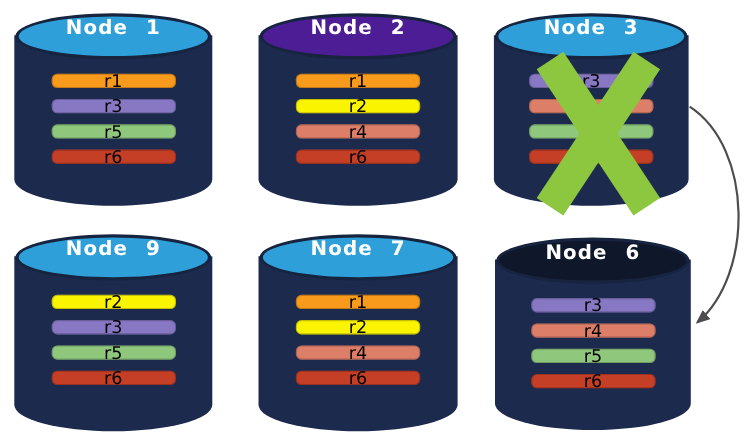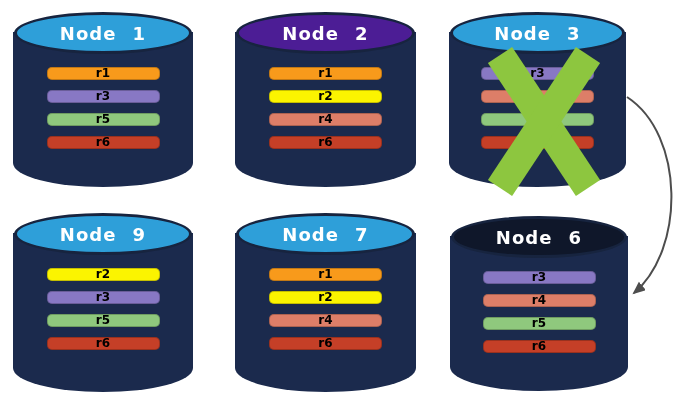--- a/index.html
+++ b/index.html
@@ -11,28 +11,28 @@
   .n2{left:235px;top:12px;width:181px;height:175px;}
   .n3{left:449px;top:12px;width:177px;height:175px;}
   .n4{left:13px;top:213px;width:180px;height:179px;}
   .n5{left:235px;top:213px;width:181px;height:179px;}
   .n6{left:450px;top:216px;width:178px;height:175px;}
 
   .cyl-body{position:absolute;left:0;right:0;top:20px;bottom:0;
     border-radius:0 0 50% 50% / 0 0 24px 24px;}
   .cyl-top{position:absolute;left:1px;right:1px;top:0;height:42px;
     border-radius:50%;border:3px solid #17243F;box-sizing:border-box;
-    display:flex;align-items:center;justify-content:center;z-index:2;}
+    display:flex;justify-content:center;z-index:2;}
   .node-title{color:#fff;font-weight:bold;font-size:18px;
     letter-spacing:1px;word-spacing:9px;}
 
   .rows{position:absolute;left:0;right:0;top:55px;z-index:3;
     display:flex;flex-direction:column;align-items:center;gap:10px;}
   .bar{width:113px;height:13px;border-radius:5px;text-align:center;
-    font-size:12px;line-height:13px;font-weight:bold;color:#000;
+    font-size:16px;line-height:13px;font-weight:normal;color:#000;
     box-shadow:inset 0 0 0 1px rgba(0,0,0,0.22);}
 
   .x-mark{position:absolute;left:35px;top:36px;width:115px;height:148px;
     z-index:4;overflow:visible;}
   .arrow-layer{position:absolute;left:0;top:0;width:676px;height:402px;
     z-index:5;pointer-events:none;}
 </style>
 </head>
 <body>
 

